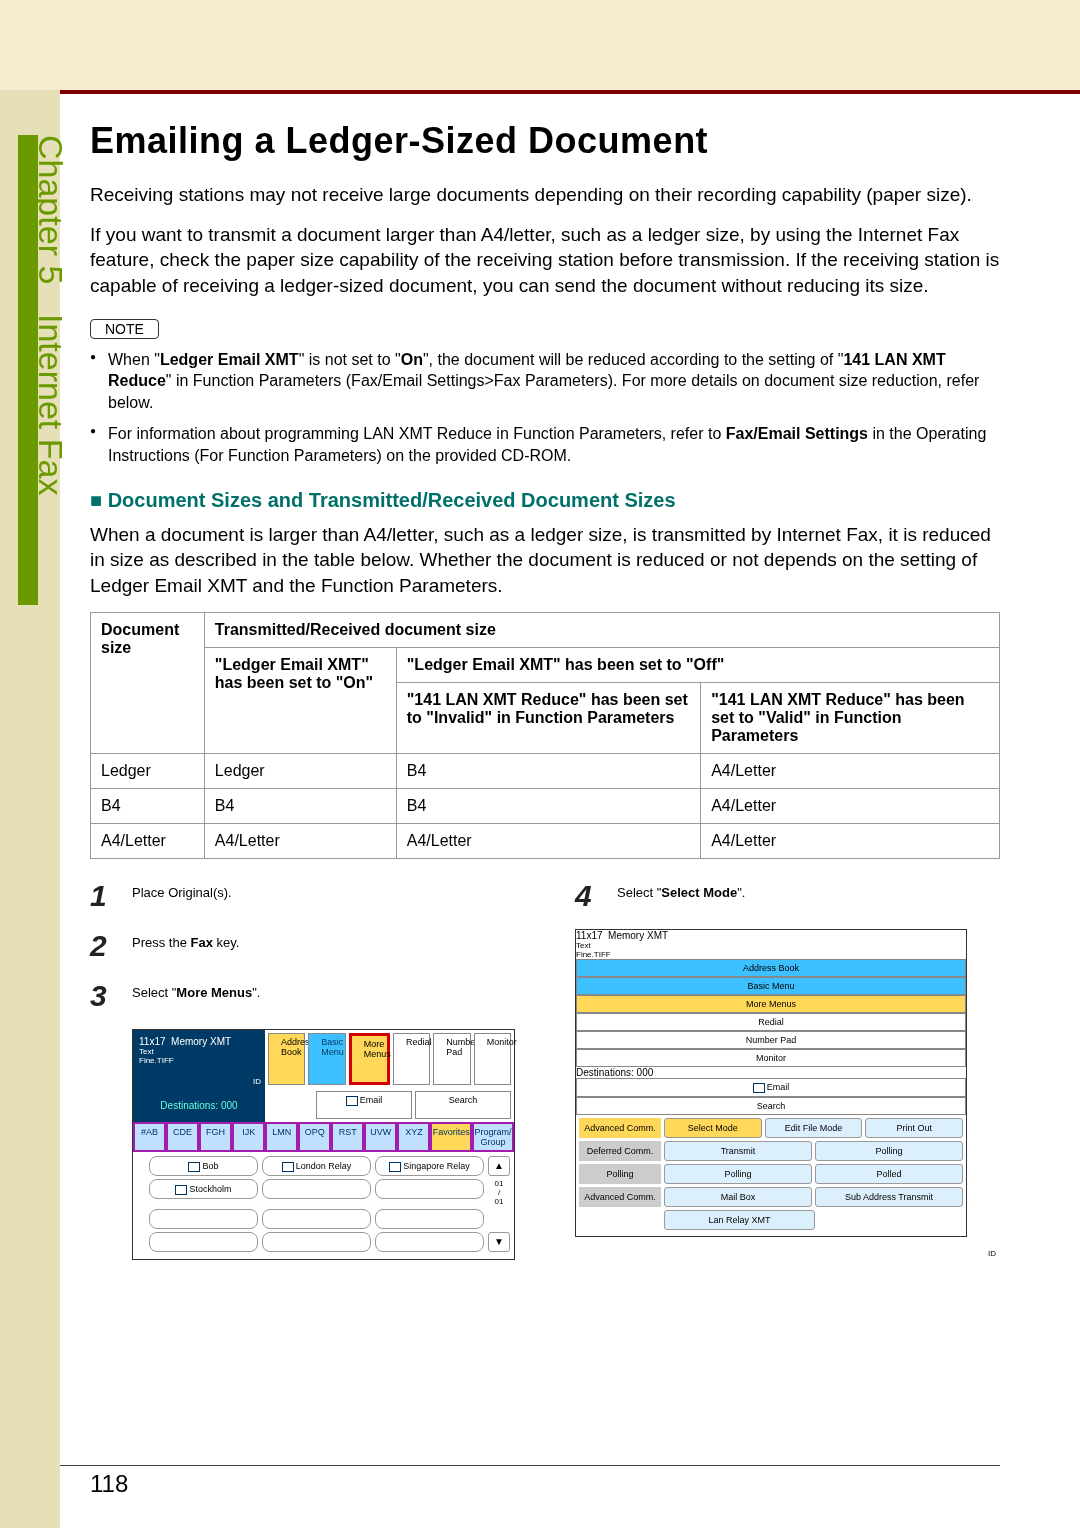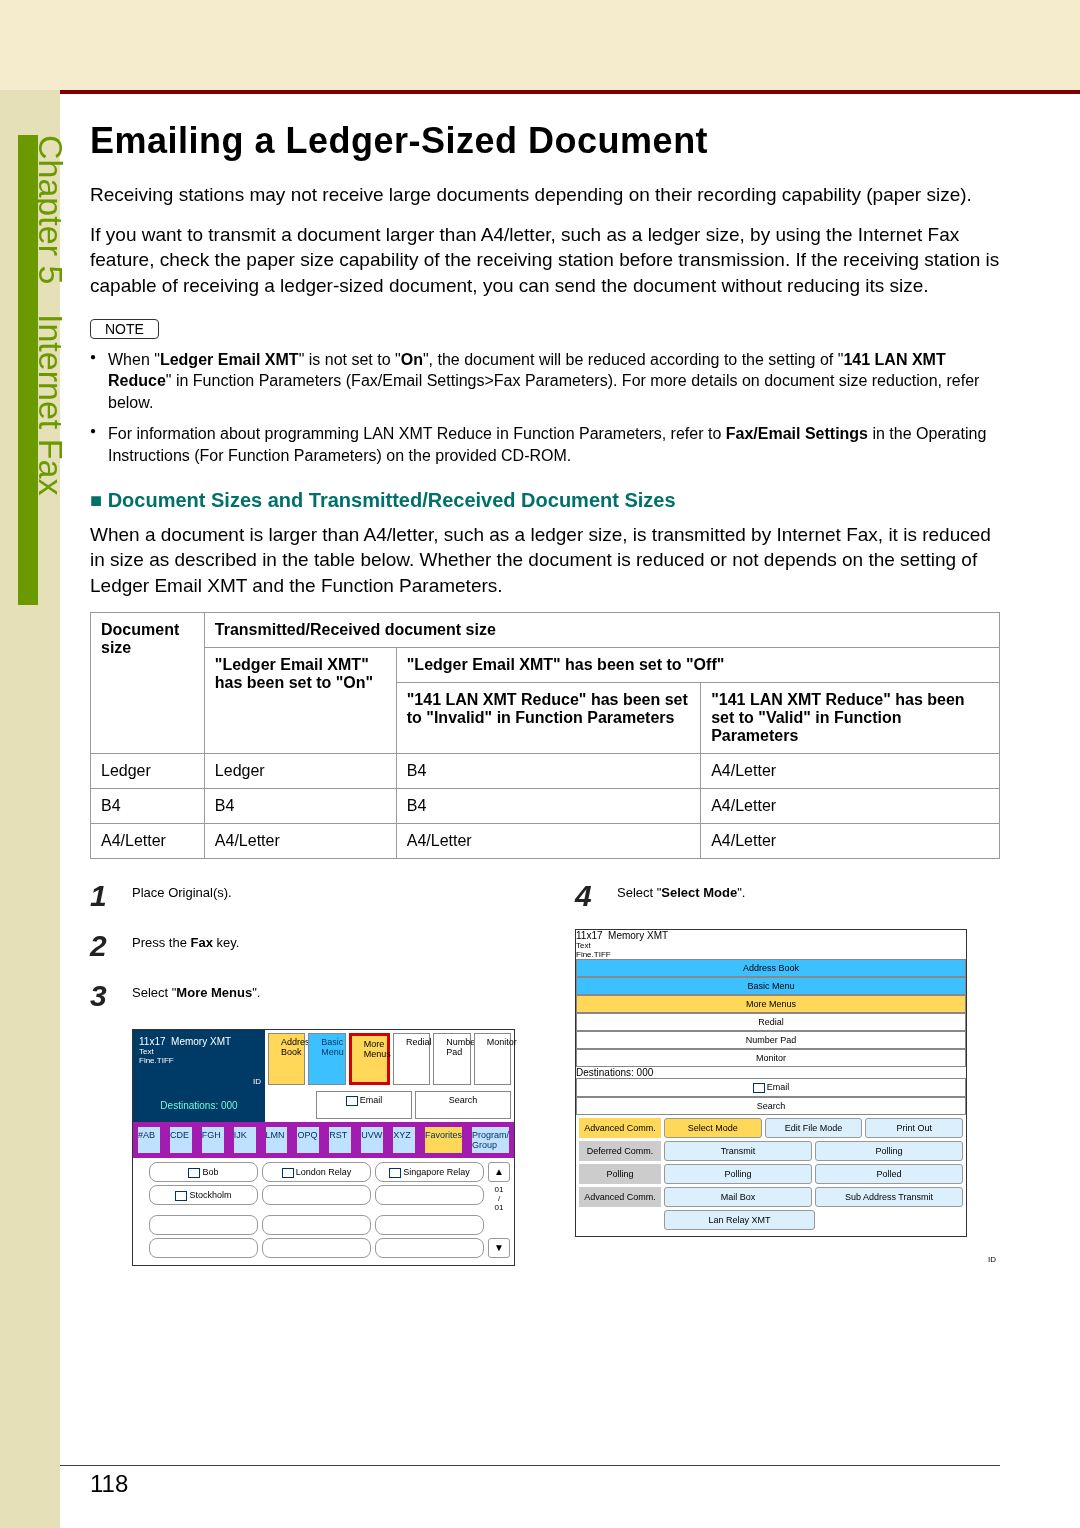--- a/index.html
+++ b/index.html
@@ -35,21 +35,21 @@
   .panel .row { display:flex; }
   .panel .status { background:#003a66; color:#fff; padding:6px 6px; width:120px; height:46px; position:relative; }
   .panel .status.b { height:22px; display:flex; align-items:center; justify-content:center; color:#6fd; }
   .panel .btns { flex:1; display:flex; flex-wrap:wrap; padding:3px; gap:3px; }
   .btn { border:1px solid #888; padding:3px 12px; text-align:center; background:#fff; flex:1; min-width:0; font-size:9px; }
   .btn.yellow { background:#ffd85a; }
   .btn.blue { background:#3cc0ff; color:#003a66; }
   .btn.blue2 { background:#3cc0ff; }
   .redbox { border:3px solid #d40000; }
   .tabs { display:flex; background:#fff; }
-  .tab { flex:1; border:5px solid #a21caf; background:#bfe0ff; font-size:9px; text-align:left; padding:3px 0; color:#036; }
+  .tab { flex:1; border:2px solid #a21caf; background:#bfe0ff; font-size:9px; text-align:center; padding:3px 0; color:#036; }
   .destlist { padding:4px; }
   .destrow { display:flex; gap:4px; margin-bottom:3px;margin-left:12px; }
   .destcell { flex:1; border:1px solid #999; height:18px; border-radius:8px; font-size:9px; text-align:center; line-height:18px; }
   .arrowcol { width:22px; display:flex; flex-direction:column; justify-content:space-between; }
   .arrowbtn { border:1px solid #999; height:18px; text-align:center; font-size:10px; line-height:18px; border-radius:3px; }
   .panel2 { border:1px solid #333; margin-top:6px; font-size:10px; width:390px; }
   .modegrid { padding:3px; }
   .moderow { display:flex; gap:3px; margin-bottom:3px; }
   .modehdr { background:#ccc; flex:0 0 78px; font-size:9px; text-align:center; padding:5px 2px; }
   .modecell { flex:1; border:1px solid #999; background:#dceffd; font-size:9px; text-align:center; padding:4px 2px; border-radius:3px; }

